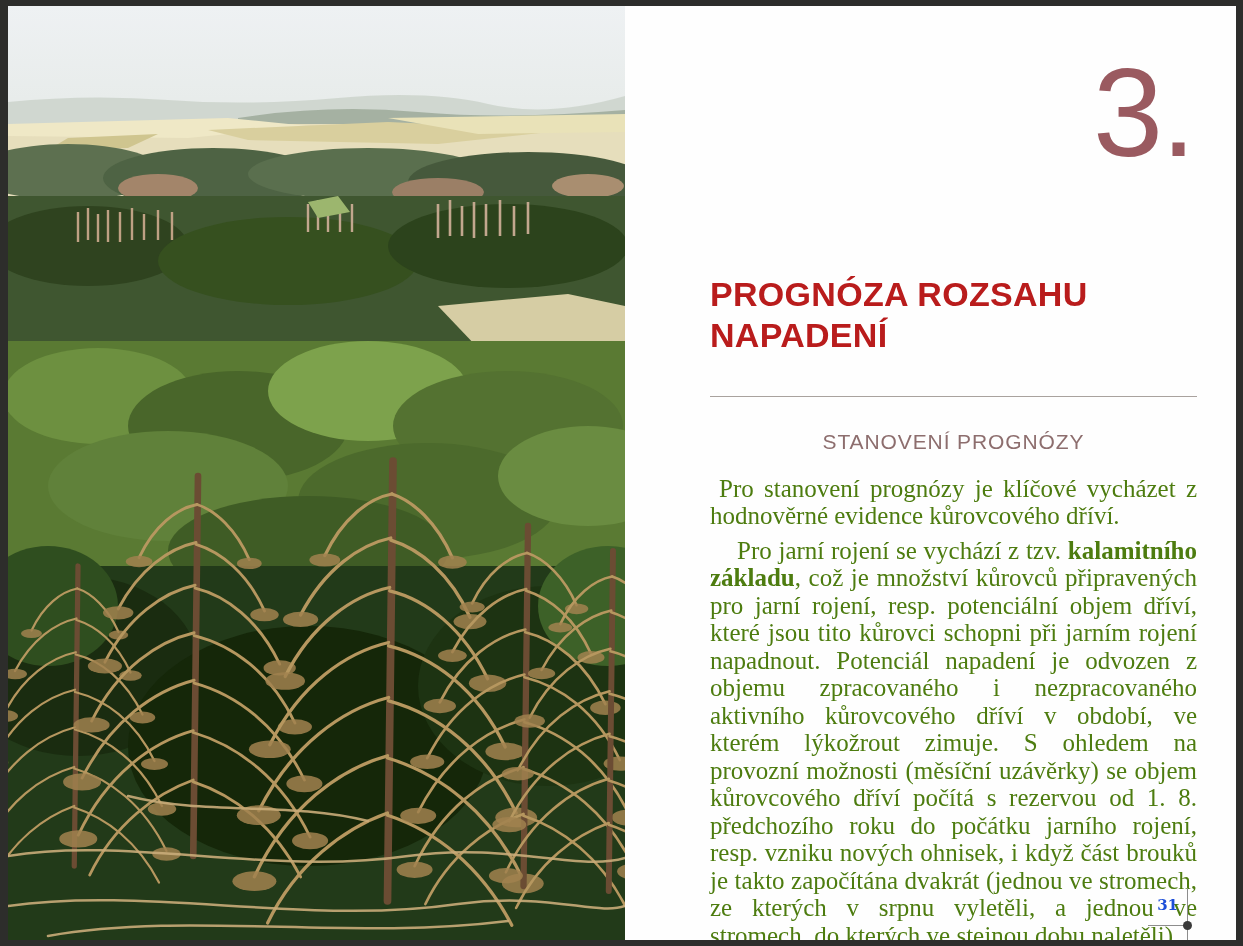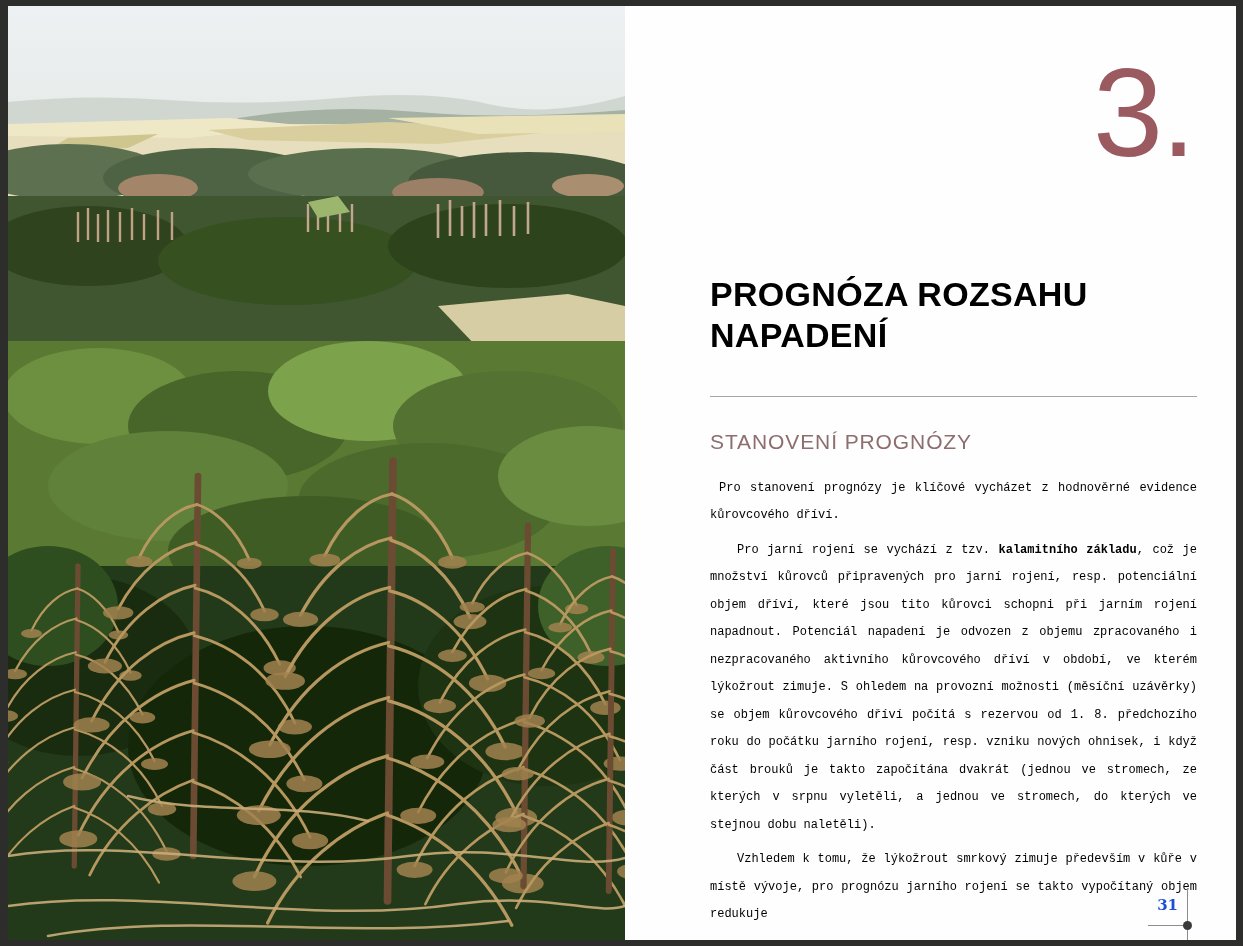--- a/index.html
+++ b/index.html
@@ -27,39 +27,39 @@
   .chapter-number {
     position:absolute; top:44px; right:42px;
     font-family:"Liberation Sans", sans-serif;
     font-size:126px; line-height:1; font-weight:400;
     color:#9a5a60; letter-spacing:-2px;
   }
 
   .title {
     margin-top:268px;
     font-size:34px; line-height:1.2; font-weight:bold;
-    color:#000000; letter-spacing:0.3px;
+    color:#b91c1c; letter-spacing:0.3px;
   }
 
   .rule {
     height:1px; background:#a9a29e; border:none;
     margin-top:40px; width:100%;
   }
 
   .section-heading {
     margin-top:33px;
     font-size:21px; font-weight:400;
-    color:#8d6e6e; letter-spacing:0.9px;
+    color:#8d6e6e; letter-spacing:0.9px;text-align:center;
   }
 
   .body-text { margin-top:21px; }
   .body-text p {
-    font-family:Liberation Mono, monospace;
-    font-size:12px; line-height:27.5px;
-    color:#000000; text-align:justify;
+    font-family:Liberation Serif, serif;
+    font-size:25px; line-height:27.5px;
+    color:#4d7c0f; text-align:justify;
     text-indent:27px; margin-bottom:7px;
   }
   .body-text p.first { text-indent:9px; }
   .body-text b { font-weight:bold; }
 
   
   .page-number {
     position:absolute; right:58px; bottom:26px;
     font-family:"DejaVu Serif", serif; font-weight:bold;
     font-size:15px; color:#1d4ed8;

